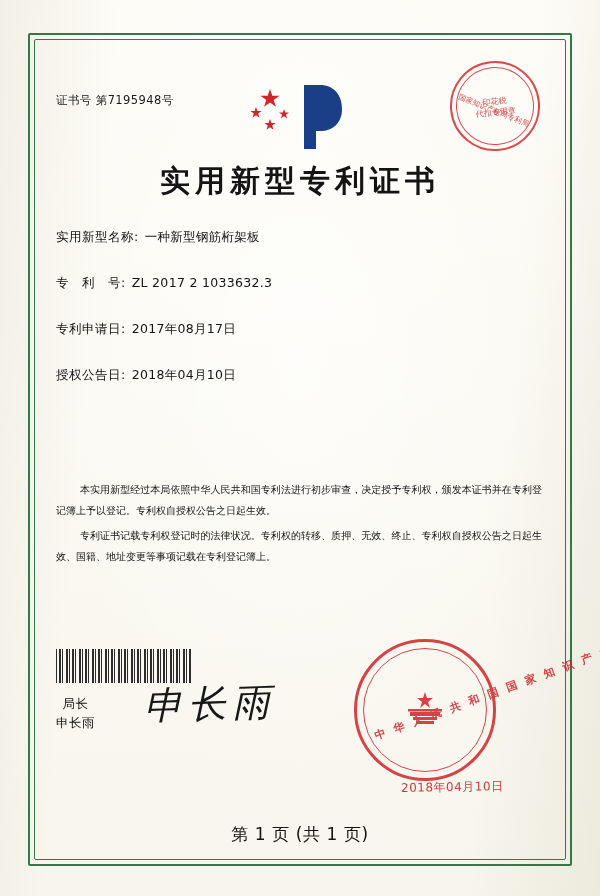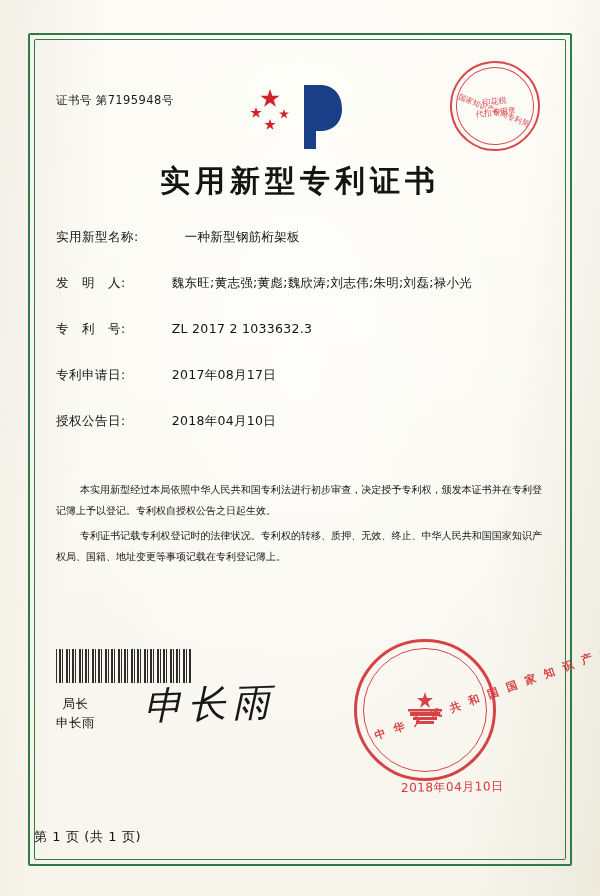--- a/index.html
+++ b/index.html
@@ -140,21 +140,20 @@
     left: 22px;
     right: 22px;
     top: 190px;
   }
   .field {
     display: flex;
     align-items: baseline;
     margin-bottom: 29px;
     font-size: 12.5px;
     color: #141414;
-    gap: 40px;
   }
   .field .lbl {
     flex: none;
     letter-spacing: 0.5px;
   }
   .field .val {
     margin-left: 6px;
     letter-spacing: 0.3px;
   }
 
@@ -258,21 +257,22 @@
     letter-spacing: 0.5px;
     transform: rotate(-1deg);
     opacity: 0.9;
   }
 
   .footer {
     position: absolute;
     left: 0;
     right: 0;
     bottom: 14px;
-    font-size: 13px;
+    text-align: center;
+    font-size: 17px;
     color: #141414;
     letter-spacing: 0.6px;
   }
 </style>
 </head>
 <body>
 
 <div class="page">
   <div class="paper-shade"></div>
   <div class="border-outer"></div>
@@ -307,40 +307,36 @@
     </div>
 
     <div class="title">实用新型专利证书</div>
 
     <div class="fields">
       <div class="field">
         <span class="lbl">实用新型名称:</span>
         <span class="val">一种新型钢筋桁架板</span>
       </div>
       <div class="field">
-        <span class="lbl">发　明　人:</span>
-        <span class="val">魏东旺;黄志强;黄彪;魏欣涛;刘志伟;朱明;刘磊;禄小光</span>
-      </div>
-      <div class="field">
         <span class="lbl">专　利　号:</span>
         <span class="val">ZL 2017 2 1033632.3</span>
       </div>
       <div class="field">
         <span class="lbl">专利申请日:</span>
         <span class="val">2017年08月17日</span>
       </div>
       <div class="field">
         <span class="lbl">授权公告日:</span>
         <span class="val">2018年04月10日</span>
       </div>
     </div>
 
     <div class="paragraphs">
       <p>本实用新型经过本局依照中华人民共和国专利法进行初步审查，决定授予专利权，颁发本证书并在专利登记簿上予以登记。专利权自授权公告之日起生效。</p>
-      <p>专利证书记载专利权登记时的法律状况。专利权的转移、质押、无效、终止、中华人民共和国国家知识产权局、国籍、地址变更等事项记载在专利登记簿上。</p>
+      <p>专利证书记载专利权登记时的法律状况。专利权的转移、质押、无效、终止、专利权自授权公告之日起生效、国籍、地址变更等事项记载在专利登记簿上。</p>
     </div>
 
     <div class="barcode"></div>
 
     <div class="signature-block">
       <div>局长</div>
       <div>申长雨</div>
     </div>
     <div class="handwriting">申长雨</div>
 

